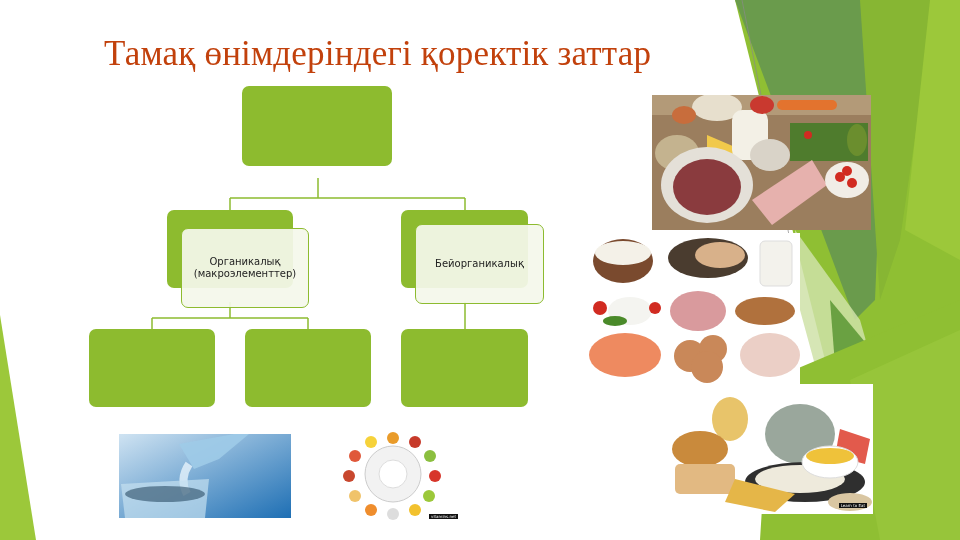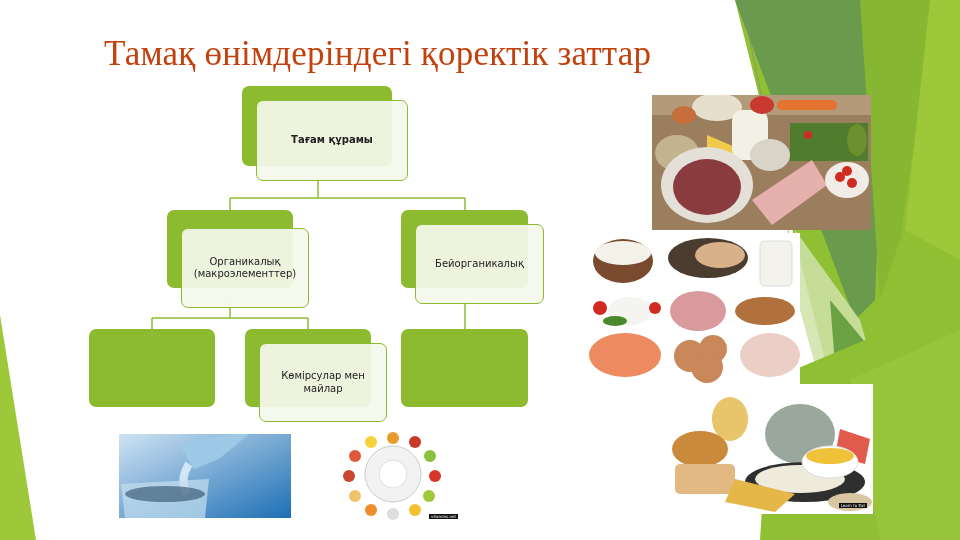--- a/index.html
+++ b/index.html
@@ -43,40 +43,38 @@
     <line x1="230" y1="302" x2="230" y2="318"></line>
     <line x1="152" y1="318" x2="308" y2="318"></line>
     <line x1="152" y1="318" x2="152" y2="330"></line>
     <line x1="308" y1="318" x2="308" y2="330"></line>
     <line x1="465" y1="302" x2="465" y2="330"></line>
   </g>
 </svg>
 
 <div class="node" style="left:242px; top:86px; width:166px; height:95px;">
   <div class="back" style="width:150px; height:80px;"></div>
-  <div class="front bold" style="left:14px; top:14px; width:152px; height:81px;">Тағам құрамы</div>
 </div>
 
 <div class="node" style="left:167px; top:210px; width:142px; height:94px;">
   <div class="back" style="width:126px; height:78px;"></div>
   <div class="front" style="left:14px; top:18px; width:128px; height:80px;">Органикалық (макроэлементтер)</div>
 </div>
 
 <div class="node" style="left:401px; top:210px; width:161px; height:94px;">
   <div class="back" style="width:127px; height:78px;"></div>
   <div class="front" style="left:14px; top:14px; width:129px; height:80px;">Бейорганикалық</div>
 </div>
 
 <div class="node" style="left:89px; top:329px; width:142px; height:93px;">
   <div class="back" style="width:126px; height:78px;"></div>
 </div>
 
 <div class="node" style="left:245px; top:329px; width:142px; height:93px;">
   <div class="back" style="width:126px; height:78px;"></div>
-  <div class="front" style="left:14px; top:14px; width:128px; height:79px;">Көмірсулар мен майлар</div>
 </div>
 
 <div class="node" style="left:401px; top:329px; width:143px; height:93px;">
   <div class="back" style="width:127px; height:78px;"></div>
 </div>
 
 <div class="photo" style="left:652px; top:95px; width:219px; height:135px;">
   <svg width="219" height="135" viewBox="0 0 219 135">
     <rect width="219" height="135" fill="#9b7e5e"></rect>
     <rect y="0" width="219" height="20" fill="#b39a78"></rect>

